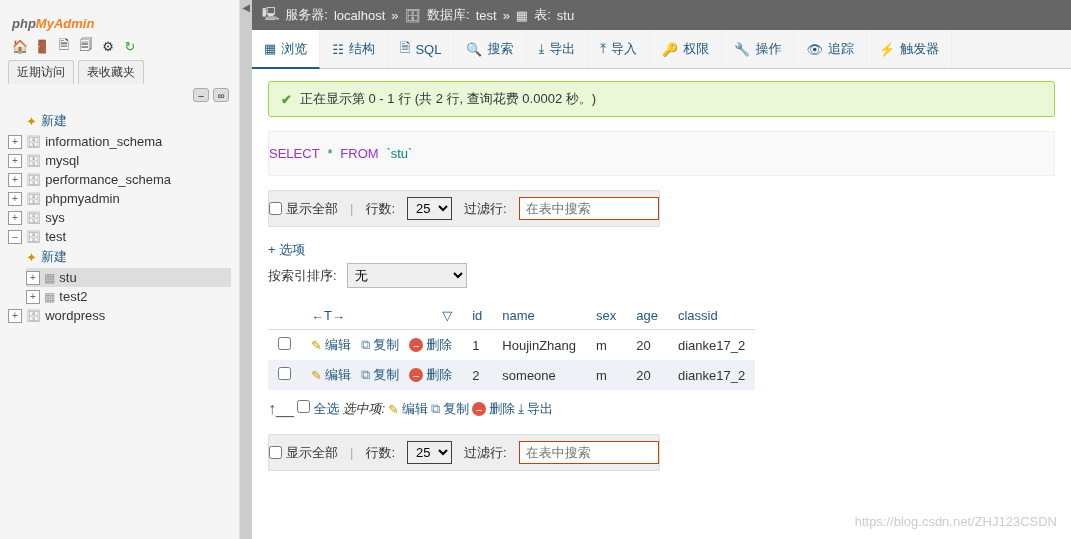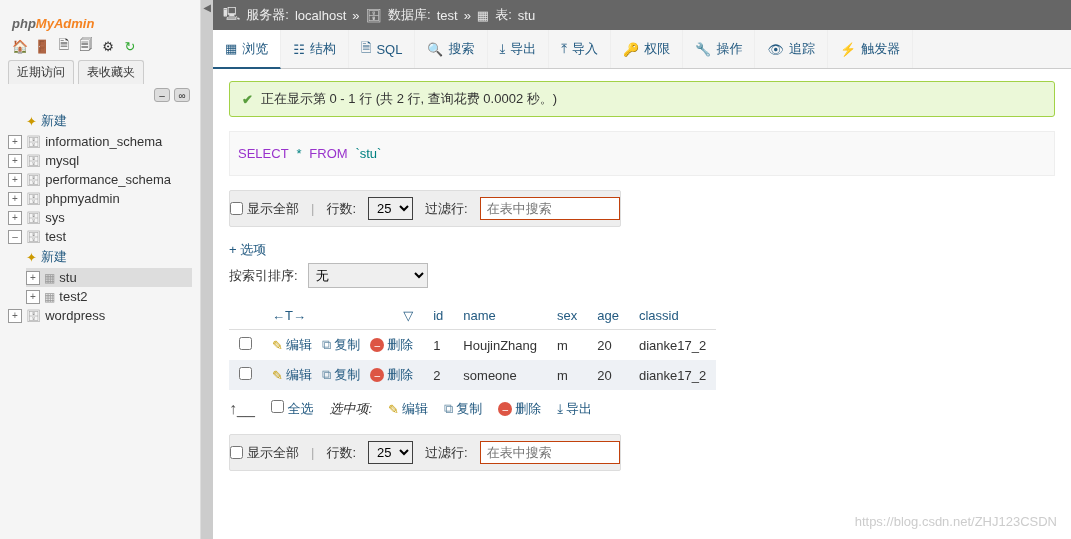--- a/index.html
+++ b/index.html
@@ -1,19 +1,19 @@
 <!DOCTYPE html>
 <html><head>
 <meta charset="utf-8">
 <style>
 *{box-sizing:border-box;margin:0;padding:0;font-family:Arial,sans-serif;font-size:13px}
 body{display:flex;width:1071px;height:539px;overflow:hidden;color:#333;background:#fff}
 a{color:#235a81;text-decoration:none}
 
-#sidebar{width:201px;background:#f5f5f5;border-right:1px solid #ddd;display:flex;flex-direction:column}
+#sidebar{width:240px;background:#f5f5f5;border-right:1px solid #ddd;display:flex;flex-direction:column}
 #logo{padding:8px 12px 2px;font-weight:bold;font-size:22px;font-style:italic}
 #logo .p1{color:#666}#logo .p2{color:#f58220}
 #iconrow{display:flex;gap:6px;padding:2px 12px 6px}
 .sicon{width:16px;height:16px;display:inline-flex;align-items:center;justify-content:center;font-size:13px;cursor:pointer}
 #tabs-side{display:flex;gap:4px;padding:0 8px}
 .stab{padding:3px 8px;border:1px solid #ccc;border-bottom:none;background:#f0f0f0;border-radius:3px 3px 0 0;font-size:12px;cursor:pointer}
 #tree-tools{display:flex;justify-content:flex-end;gap:4px;padding:4px 10px}
 .tool{width:16px;height:14px;border:1px solid #aaa;border-radius:3px;background:#ddd;font-size:10px;display:flex;align-items:center;justify-content:center;cursor:pointer}
 #tree{padding:4px 8px;flex:1;overflow:auto}
 .node{display:flex;align-items:center;gap:4px;padding:2px 0;cursor:pointer}
@@ -30,38 +30,38 @@
 #crumb{background:#666;color:#eee;padding:4px 10px;font-size:12px;display:flex;align-items:center;gap:6px}
 #crumb a{color:#eee}
 .cicon{opacity:.9}
 #topmenu{display:flex;background:#f5f5f5;border-bottom:1px solid #ccc}
 .tab{display:flex;align-items:center;gap:5px;padding:8px 12px;cursor:pointer;color:#235a81;border-right:1px solid #eee}
 .tab.active{background:#fff;border-bottom:2px solid #235a81;margin-bottom:-1px}
 .tabicon{font-size:13px}
 #content{padding:12px 16px;overflow:auto;flex:1;background:#fff}
 #success{background:#ebf8d8;border:1px solid #a2d246;padding:8px 12px;border-radius:3px;margin-bottom:14px;display:flex;align-items:center;gap:8px;color:#333}
 .check{color:#5a9e3e;font-weight:bold}
-#sqlbox{background:#f9f9f9;border:1px solid #eee;padding:14px 8px;margin-bottom:14px;font-family:Consolas,monospace}
+#sqlbox{background:#f9f9f9;border:1px solid #eee;padding:14px 0;margin-bottom:14px;font-family:Consolas,monospace}
 .kw{color:#9933cc}.tk{color:#008080}
 .ctrlbar{display:inline-flex;align-items:center;gap:12px;background:#eee;border:1px solid #ddd;padding:6px 0;border-radius:2px;margin-bottom:14px}
 .ctrlbar label{display:flex;align-items:center;gap:4px}
 .ctrlbar input[type=text]{border:1px solid #c2410c;padding:3px 6px;width:140px}
 .ctrlbar select{border:1px solid #404040;padding:2px 4px}
 #sortrow{display:flex;align-items:center;gap:10px;margin-bottom:14px}
 #sortrow select{border:1px solid #bbb;padding:3px;width:120px}
 #options{color:#235a81;margin-bottom:4px;cursor:pointer}
 table.results{border-collapse:collapse;margin-bottom:10px}
 table.results th,table.results td{padding:6px 10px;text-align:left}
 table.results th{color:#235a81;font-weight:normal;border-bottom:1px solid #ddd;cursor:pointer}
 table.results tr.odd{background:#fff}
 table.results tr.even{background:#eef1f5}
 .rowactions{display:flex;align-items:center;gap:10px}
 .act{display:flex;align-items:center;gap:3px;color:#235a81;cursor:pointer}
 .pencil{color:#c69b00}.copyicon{color:#6b8fa8}.delicon{width:14px;height:14px;border-radius:50%;background:#d54;color:#fff;display:inline-flex;align-items:center;justify-content:center;font-size:10px}
-#bulk{display:flex;align-items:center;gap:16px;margin:10px 0 16px}
+#bulk{display:flex;align-items:center;gap:3px;margin:10px 0 16px}
 .uparrow{font-size:16px;color:#555}
 .sep{color:#aaa}
 #watermark{position:absolute;bottom:10px;right:14px;color:#ccc;font-size:13px}
 </style>
 </head>
 <body>
 
 <div id="sidebar">
   <div id="logo"><span class="p1">php</span><span class="p2">MyAdmin</span></div>
   <div id="iconrow">

